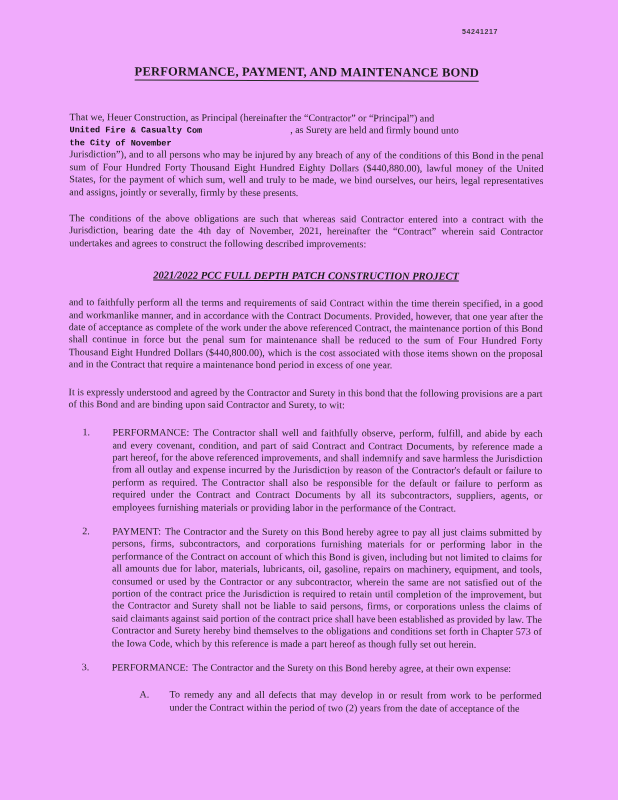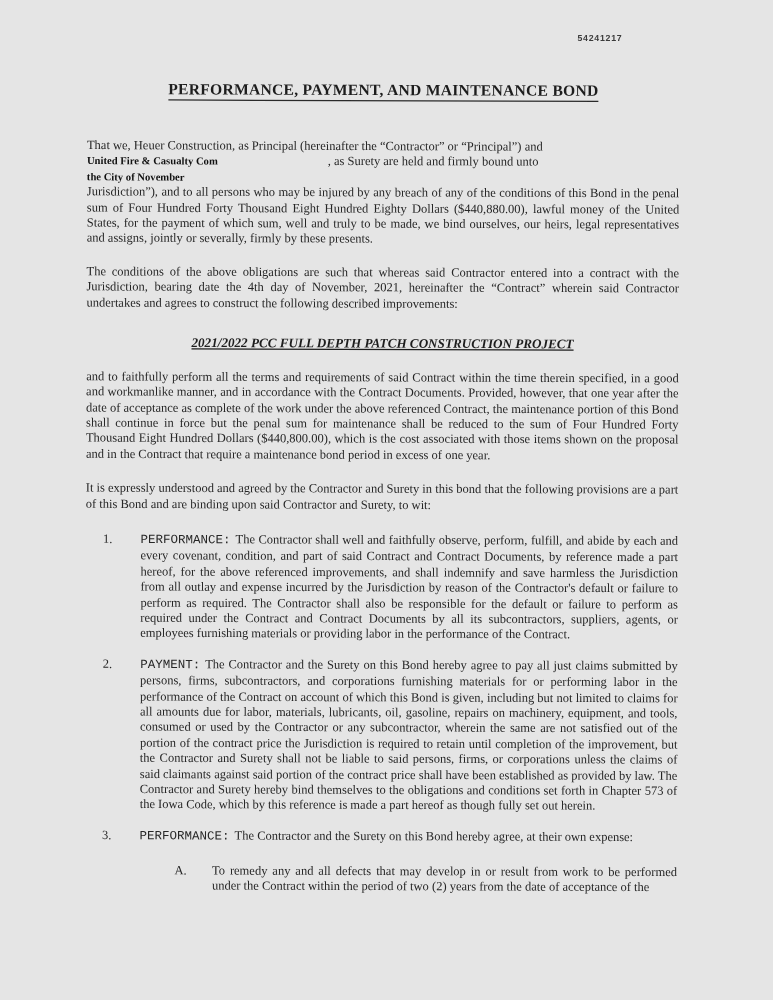--- a/index.html
+++ b/index.html
@@ -1,19 +1,19 @@
 <!DOCTYPE html>
 <html><head>
 <meta charset="utf-8">
 <style>
   * { margin:0; padding:0; box-sizing:border-box; }
   html, body { background:#ffffff; }
   .page {
     width:618px; height:800px;
-    background:#e5e5e5;
+    background:#f0abfc;
     position:relative;
     overflow:hidden;
     font-family:"Liberation Serif", serif;
     color:#222222;
   }
   .content {
     position:absolute; top:0; left:0; right:0;
     padding:64px 74px 0 70px;
     transform:rotate(0.2deg);
     transform-origin:top left;
@@ -28,36 +28,36 @@
     text-align:center; font-weight:bold;
     font-size:12.5px; letter-spacing:0.2px; color:#1d1d1d;
   }
   .title .underlined { border-bottom:1px solid #2a2a2a; padding-bottom:1px; }
   p.body {
     font-size:10px; line-height:1.24;
     text-align:justify; color:#262626;
   }
   .intro { margin-top:32px; }
   .filled {
-    font-family:Liberation Serif, serif;
+    font-family:Liberation Mono, monospace;
     font-weight:bold; font-size:8.5px; color:#111;margin-top:16px;
   }
   .after-fill { margin-left:88px; }
   .conditions { margin-top:14px; }
   .project-title {
     margin:20px 0 16px 0;
     text-align:center; font-weight:bold; font-style:italic;
     font-size:10.5px; text-decoration:underline; color:#1d1d1d;
   }
   .provisions-intro { margin-top:15px; }
   .list { margin-top:16px; }
   .list-item { display:flex; margin:0 0 12px 14px; }
   .list-item .num { flex:none; width:30px; font-size:10px; line-height:1.24; color:#262626; }
   .list-item p.body { flex:1; }
-  .lbl { margin-right:4px;font-family:Liberation Mono, monospace; }
+  .lbl { margin-right:4px; }
   .sub-item { display:flex; margin:15px 0 0 72px; }
   .sub-item .letter { flex:none; width:30px; font-size:10px; line-height:1.24; color:#262626; }
   .sub-item p.body { flex:1; }
 </style>
 </head>
 <body>
 
 <div class="page">
   <div class="stamp">54241217</div>
 

